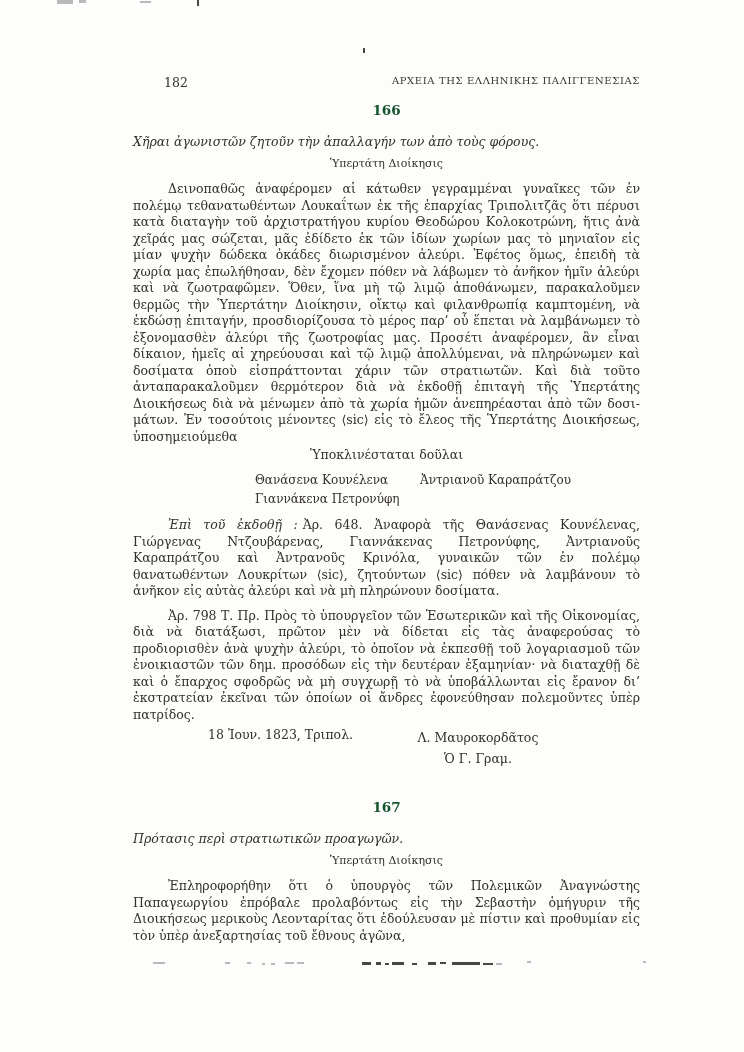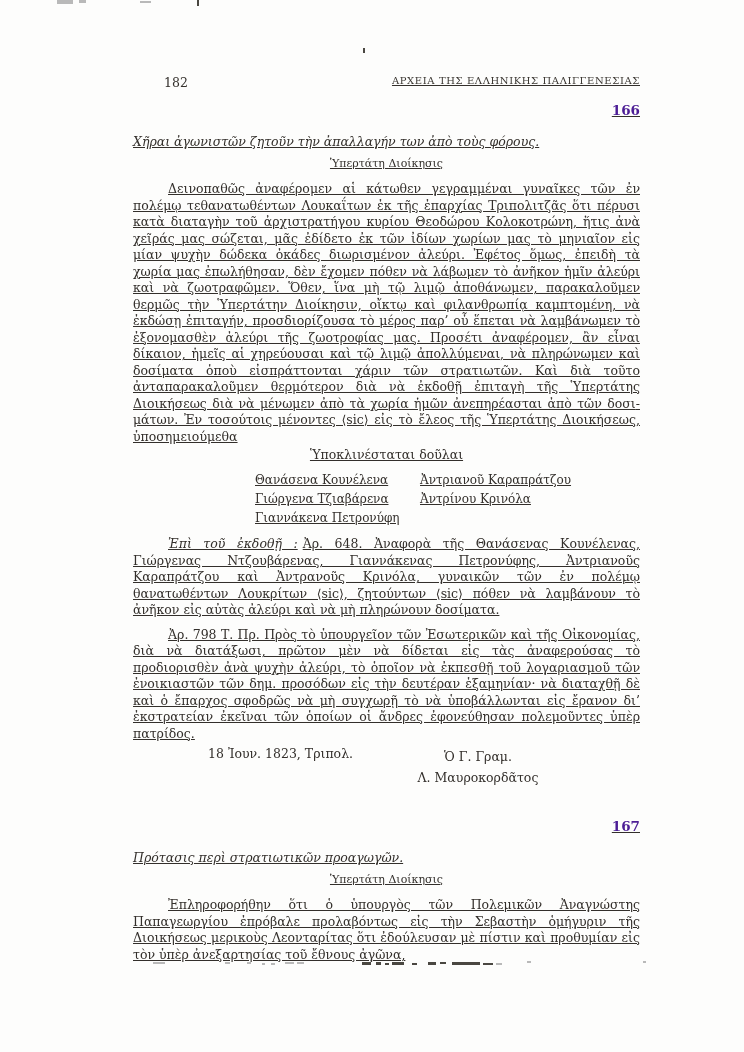--- a/index.html
+++ b/index.html
@@ -5,34 +5,34 @@
   html,body { margin:0; padding:0; background:#fdfdfc; }
   .page {
     position:relative;
     width:744px; height:1052px;
     background:#fdfdfc;
     color:#332f2b;
     font-family:"DejaVu Serif", "DejaVu Sans", serif;
     overflow:hidden;
   }
   .content {
-    position:absolute; left:133px; top:0; width:507px;text-decoration:underline;
+    position:absolute; left:133px; top:0; width:507px;
   }
   .running-head {
     position:relative; margin-top:75px; height:16px;
     font-size:12.5px;
   }
   .page-num { position:absolute; left:31px; top:0; }
   .running-title {
     text-align:right; font-size:10px; letter-spacing:0.6px;
     color:#3a3631;
   }
   .doc-number {
-    text-align:right; font-weight:bold; font-size:13.5px;
-    color:#4c1d95; margin-top:11px; height:17px;
+    text-align:center; font-weight:bold; font-size:13.5px;
+    color:#14532d; margin-top:11px; height:17px;
   }
   .subject {
     font-style:italic; font-size:12.5px; margin-top:15px; height:16px;
   }
   .salutation {
     text-align:center; font-size:11px; margin-top:7px; height:16px;
   }
   p.body-par {
     font-size:12.5px; line-height:16.5px; text-align:justify;
     text-indent:35px; margin:8px 0 0 0;
@@ -79,38 +79,34 @@
       <div class="salutation">Ὑπερτάτη Διοίκησις</div>
       <p class="body-par">Δεινοπαθῶς ἀναφέρομεν αἱ κάτωθεν γεγραμμέναι γυναῖκες τῶν ἐν πολέμῳ τεθανα­τωθέντων Λουκαΐτων ἐκ τῆς ἐπαρχίας Τριπολιτζᾶς ὅτι πέρυσι κατὰ διαταγὴν τοῦ ἀρχι­στρατήγου κυρίου Θεοδώρου Κολοκοτρώνη, ἥτις ἀνὰ χεῖράς μας σώζεται, μᾶς ἐδίδετο ἐκ τῶν ἰδίων χωρίων μας τὸ μηνιαῖον εἰς μίαν ψυχὴν δώδεκα ὀκάδες διωρισμένον ἀλεύρι. Ἐφέτος ὅμως, ἐπειδὴ τὰ χωρία μας ἐπωλήθησαν, δὲν ἔχομεν πόθεν νὰ λάβωμεν τὸ ἀνῆκον ἡμῖν ἀλεύρι καὶ νὰ ζωοτραφῶμεν. Ὅθεν, ἵνα μὴ τῷ λιμῷ ἀποθάνωμεν, παρακαλοῦμεν θερμῶς τὴν Ὑπερτάτην Διοίκησιν, οἴκτῳ καὶ φιλανθρωπίᾳ καμπτομένη, νὰ ἐκδώσῃ ἐπιταγήν, προσδιορίζουσα τὸ μέρος παρ’ οὗ ἕπεται νὰ λαμβάνωμεν τὸ ἐξονομα­σθὲν ἀλεύρι τῆς ζωοτροφίας μας. Προσέτι ἀναφέρομεν, ἂν εἶναι δίκαιον, ἡμεῖς αἱ χηρεύ­ουσαι καὶ τῷ λιμῷ ἀπολλύμεναι, νὰ πληρώνωμεν καὶ δοσίματα ὁποὺ εἰσπράττονται χάριν τῶν στρατιωτῶν. Καὶ διὰ τοῦτο ἀνταπαρακαλοῦμεν θερμότερον διὰ νὰ ἐκδοθῇ ἐπιταγὴ τῆς Ὑπερτάτης Διοικήσεως διὰ νὰ μένωμεν ἀπὸ τὰ χωρία ἡμῶν ἀνεπηρέασται ἀπὸ τῶν δοσι­μάτων. Ἐν τοσούτοις μένοντες ⟨sic⟩ εἰς τὸ ἔλεος τῆς Ὑπερτάτης Διοικήσεως, ὑποση­μειούμεθα</p>
       <div class="closing">Ὑποκλινέσταται δοῦλαι</div>
 
       <div class="signatories">
         <div class="sig-row">
           <span class="sig-col-left">Θανάσενα Κουνέλενα</span>
           <span class="sig-col-right">Ἀντριανοῦ Καραπράτζου</span>
         </div>
         <div class="sig-row">
-          <span class="sig-col-left">Γιώργενα Τζιαβάρενα</span>
-          <span class="sig-col-right">Ἀντρίνου Κρινόλα</span>
-        </div>
-        <div class="sig-row">
           <span class="sig-col-left">Γιαννάκενα Πετρονύφη</span>
           <span class="sig-col-right"></span>
         </div>
       </div>
 
       <p class="body-par verso-par"><span class="verso-label">Ἐπὶ τοῦ ἐκδοθῇ :</span><span>Ἀρ. 648. Ἀναφορὰ τῆς Θανάσενας Κουνέλενας, Γιώργενας Ντζου­βάρενας, Γιαννάκενας Πετρονύφης, Ἀντριανοῦς Καραπράτζου καὶ Ἀντρανοῦς Κρινόλα, γυναικῶν τῶν ἐν πολέμῳ θανατωθέντων Λουκρίτων ⟨sic⟩, ζητούντων ⟨sic⟩ πόθεν νὰ λαμ­βάνουν τὸ ἀνῆκον εἰς αὐτὰς ἀλεύρι καὶ νὰ μὴ πληρώνουν δοσίματα.</span></p>
 
       <p class="body-par decision-par">Ἀρ. 798 Τ. Πρ. Πρὸς τὸ ὑπουργεῖον τῶν Ἐσωτερικῶν καὶ τῆς Οἰκονομίας, διὰ νὰ διατάξωσι, πρῶτον μὲν νὰ δίδεται εἰς τὰς ἀναφερούσας τὸ προδιορισθὲν ἀνὰ ψυχὴν ἀλεύρι, τὸ ὁποῖον νὰ ἐκπεσθῇ τοῦ λογαριασμοῦ τῶν ἐνοικιαστῶν τῶν δημ. προσόδων εἰς τὴν δευτέραν ἑξαμηνίαν· νὰ διαταχθῇ δὲ καὶ ὁ ἔπαρχος σφοδρῶς νὰ μὴ συγχωρῇ τὸ νὰ ὑποβάλλωνται εἰς ἔρανον δι’ ἐκστρατείαν ἐκεῖναι τῶν ὁποίων οἱ ἄνδρες ἐφονεύθησαν πολε­μοῦντες ὑπὲρ πατρίδος.</p>
 
       <div class="sign-row">
         <span class="dateline">18 Ἰουν. 1823, Τριπολ.</span>
         <div class="sig-block">
+          <div>Λ. Μαυροκορδᾶτος</div>
           <div>Ὁ Γ. Γραμ.</div>
-          <div>Λ. Μαυροκορδᾶτος</div>
         </div>
       </div>
     </div>
 
     <div class="entry-167">
       <div class="doc-number">167</div>
       <div class="subject">Πρότασις περὶ στρατιωτικῶν προαγωγῶν.</div>
       <div class="salutation">Ὑπερτάτη Διοίκησις</div>
       <p class="body-par body-167">Ἐπληροφορήθην ὅτι ὁ ὑπουργὸς τῶν Πολεμικῶν Ἀναγνώστης Παπαγεωργίου ἐπρό­βαλε προλαβόντως εἰς τὴν Σεβαστὴν ὁμήγυριν τῆς Διοικήσεως μερικοὺς Λεοντα­ρίτας ὅτι ἐδούλευσαν μὲ πίστιν καὶ προθυμίαν εἰς τὸν ὑπὲρ ἀνεξαρτησίας τοῦ ἔθνους ἀγῶνα,</p>
     </div>

